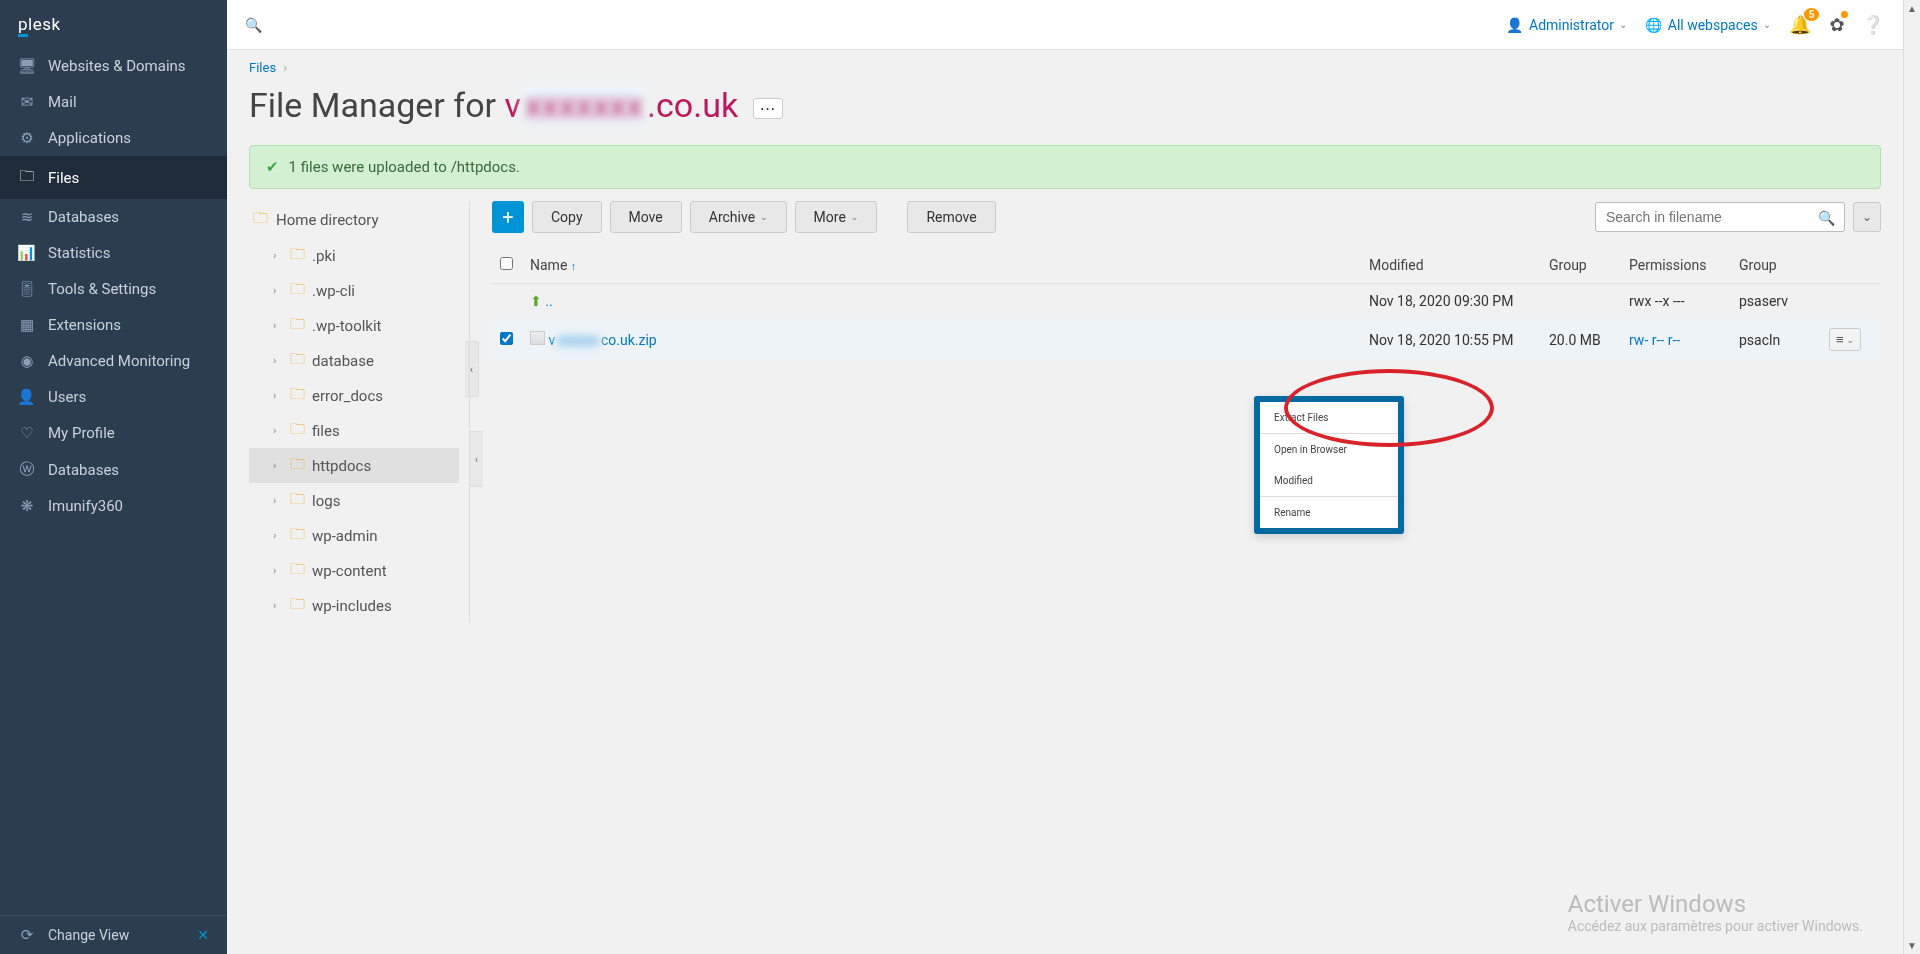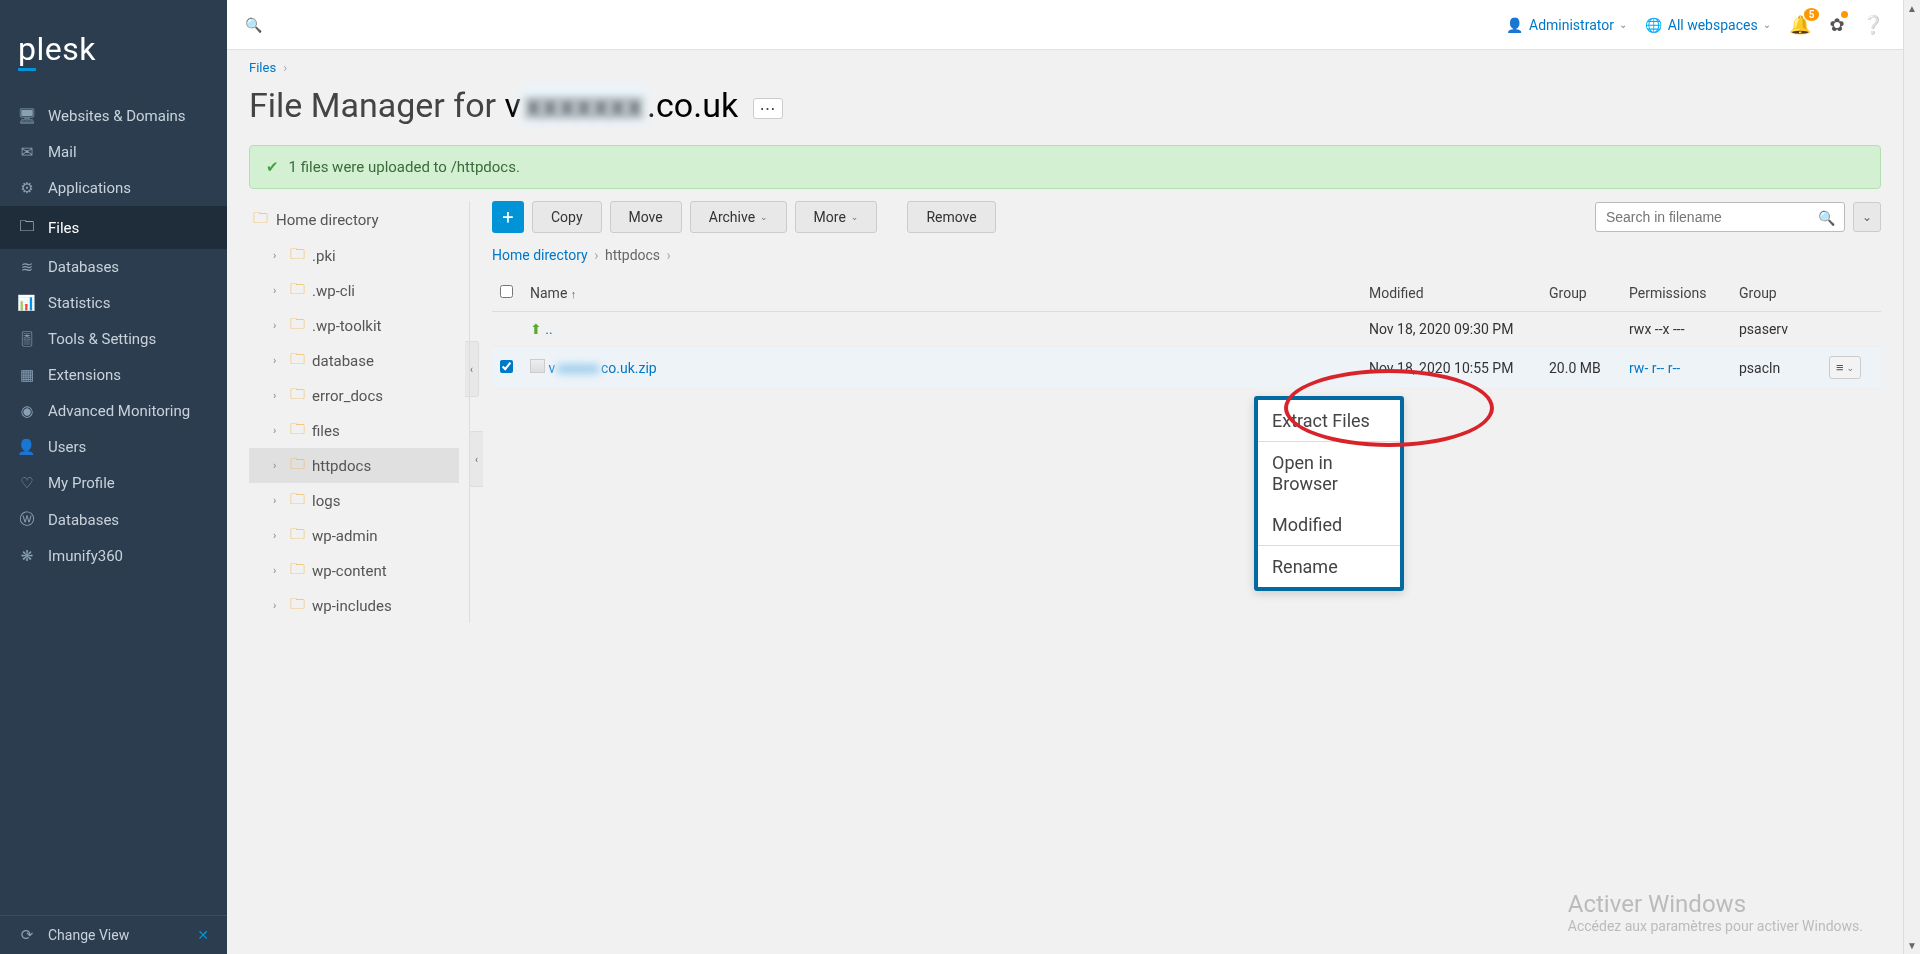--- a/index.html
+++ b/index.html
@@ -4,21 +4,21 @@
 <style>
 * { box-sizing: border-box; margin: 0; padding: 0; }
 body { font-family: -apple-system, BlinkMacSystemFont, "Segoe UI", Roboto, Arial, sans-serif; font-size: 14px; color: #333; background: #fff; overflow: hidden; }
 .app { display: flex; height: 954px; width: 1920px; position: relative; }
 .scrollbar-right { position: absolute; right: 0; top: 0; width: 17px; height: 100%; background: #f0f0f0; border-left: 1px solid #ddd; }
 .scrollbar-arrow { width: 100%; height: 17px; display:flex; align-items:center; justify-content:center; font-size:10px; color:#666; }
 .scrollbar-track { height: calc(100% - 34px); }
 
 
 .sidebar { width: 227px; background: #2b3d4f; color: #c9d2db; display: flex; flex-direction: column; }
-.sidebar .logo { padding: 30px 18px; font-size: 32px; color: #fff; letter-spacing: 0.5px; }
+.sidebar .logo { padding: 14px 18px; font-size: 17px; color: #fff; letter-spacing: 0.5px; }
 .sidebar .logo .underln { border-bottom: 3px solid #0094d6; padding-bottom: 0; }
 .sidebar-items { flex: 1; }
 .sidebar-item { display: flex; align-items: center; gap: 12px; padding: 9px 18px; cursor: pointer; font-size: 15px; color: #c9d2db; }
 .sidebar-item.active { background: #1f2d3a; color: #fff; }
 .sidebar-item.active .sicon { color: #fff; }
 .sicon { width: 18px; display:flex; justify-content:center; color:#8aa0b5; font-size:15px;}
 .sidebar-bottom { padding: 10px 18px; display:flex; align-items:center; gap:12px; font-size:14px; color:#c9d2db; border-top:1px solid #3a4c5e; }
 .sidebar-bottom .closex { margin-left:auto; color:#0094d6; font-size:14px; cursor:pointer; }
 
 
@@ -29,21 +29,21 @@
 .top-right { display:flex; align-items:center; gap:18px; }
 .top-link { color:#0078c8; display:flex; align-items:center; gap:5px; font-size:14px; cursor:pointer; }
 .top-icon-btn { color:#555; position:relative; cursor:pointer; font-size:18px; }
 .badge { position:absolute; top:-6px; right:-8px; background:#ff9800; color:#fff; border-radius:50%; font-size:10px; padding:1px 5px; font-weight:bold; }
 .badge.small { width:7px; height:7px; padding:0; font-size:0; top:-3px; right:-3px; }
 
 .page-area { background:#f1f1f1; flex:1; position:relative; padding-bottom:20px; }
 .crumb-top { padding: 10px 22px; font-size:13px; }
 .crumb-top a { color:#0078c8; text-decoration:none; }
 .page-title { padding: 0 22px 14px; font-size: 34px; color:#444; }
-.page-title .domain { color:#000000; }
+.page-title .domain { color:#be185d; }
 .page-title .domain .blur { filter: blur(5px); background:#eaf5fb; padding:0 4px;}
 .page-title .ellipsis-btn { display:inline-block; border:1px solid #ccc; border-radius:3px; padding:0 6px; font-size:16px; vertical-align:middle; margin-left:6px; cursor:pointer; background:#fff; }
 
 .banner { margin: 6px 22px; background:#d3f0d3; border:1px solid #b2e0b2; border-radius:4px; padding: 12px 16px; display:flex; align-items:center; gap:10px; font-size:15px; color:#3a6b3a; }
 .banner .check { color:#3fa33f; font-size:15px; }
 
 .content-row { display:flex; margin: 12px 22px 0; gap:0; }
 .tree-panel { width: 220px; padding-right:10px; position:relative; }
 .tree-toggle { position:absolute; right:-10px; top:140px; background:#e8e8e8; border:1px solid #ddd; border-left:none; width:14px; height:56px; display:flex; align-items:center; justify-content:center; font-size:10px; color:#666; border-radius:0 3px 3px 0; cursor:pointer; }
 .tree-root { display:flex; align-items:center; gap:8px; padding:6px 4px; font-size:15px; color:#555; }
@@ -78,21 +78,21 @@
 .up-lnk { color:#0078c8; }
 .fic { color:#f5a623; font-size:14px; }
 .zic { display:inline-block; width:15px; height:14px; background:linear-gradient(#eee,#ddd); border:1px solid #ccc; position:relative; }
 .flink { color:#0078c8; cursor:pointer; }
 .blurtxt { filter:blur(4px); background:#eaf5fb; padding:0 2px; }
 .perm-link { color:#0078c8; cursor:pointer; }
 .row-menu { display:inline-flex; border:1px solid #ccc; border-radius:3px; padding:3px 6px; align-items:center; gap:3px; cursor:pointer; background:#f3f3f3; }
 .row-menu .bars { font-size:13px; color:#555; }
 .row-menu .car { font-size:9px; color:#777; }
 
-.ctx-menu { position:absolute; background:#fff; border:4px solid #0369a1; border-radius:3px; box-shadow:0 3px 10px rgba(0,0,0,.15); width:150px; font-size:18px; }
+.ctx-menu { position:absolute; background:#fff; border:6px solid #0369a1; border-radius:3px; box-shadow:0 3px 10px rgba(0,0,0,.15); width:150px; font-size:10px; }
 .ctx-item { padding:10px 14px; cursor:pointer; color:#444; }
 .ctx-sep { height:1px; background:#ddd; }
 
 .annotation-ellipse { position:absolute; border:4px solid #d8232a; border-radius:50%; pointer-events:none; }
 
 .watermark { position:absolute; right:40px; bottom:20px; color:#bbb; font-size:14px; text-align:left; }
 .watermark .t1 { font-size:24px; }
 </style>
 </head>
 <body>
@@ -297,26 +297,20 @@
                 <span>Remove</span>
               </div>
             <div class="spacer"></div>
             <div class="search-file">
               <input placeholder="Search in filename" style="">
               <span class="sicon2">🔍</span>
             </div>
             <div class="btn-small">⌄</div>
           </div>
 
-          <div class="path-crumb">
-            <a href="#">Home directory</a>
-            <span class="sep">›</span>
-            <span class="cur">httpdocs</span>
-            <span class="sep">›</span>
-          </div>
 
           <table class="file-table">
             <thead>
               <tr>
                 <th style="width:30px"><input type="checkbox" class="cb" style=""></th>
                 <th><span>Name</span> <span style="color:#0078c8;font-size:11px">↑</span></th>
                 <th style="width:180px">Modified</th>
                 <th style="width:80px">Group</th>
                 <th style="width:110px">Permissions</th>
                 <th style="width:90px">Group</th>

